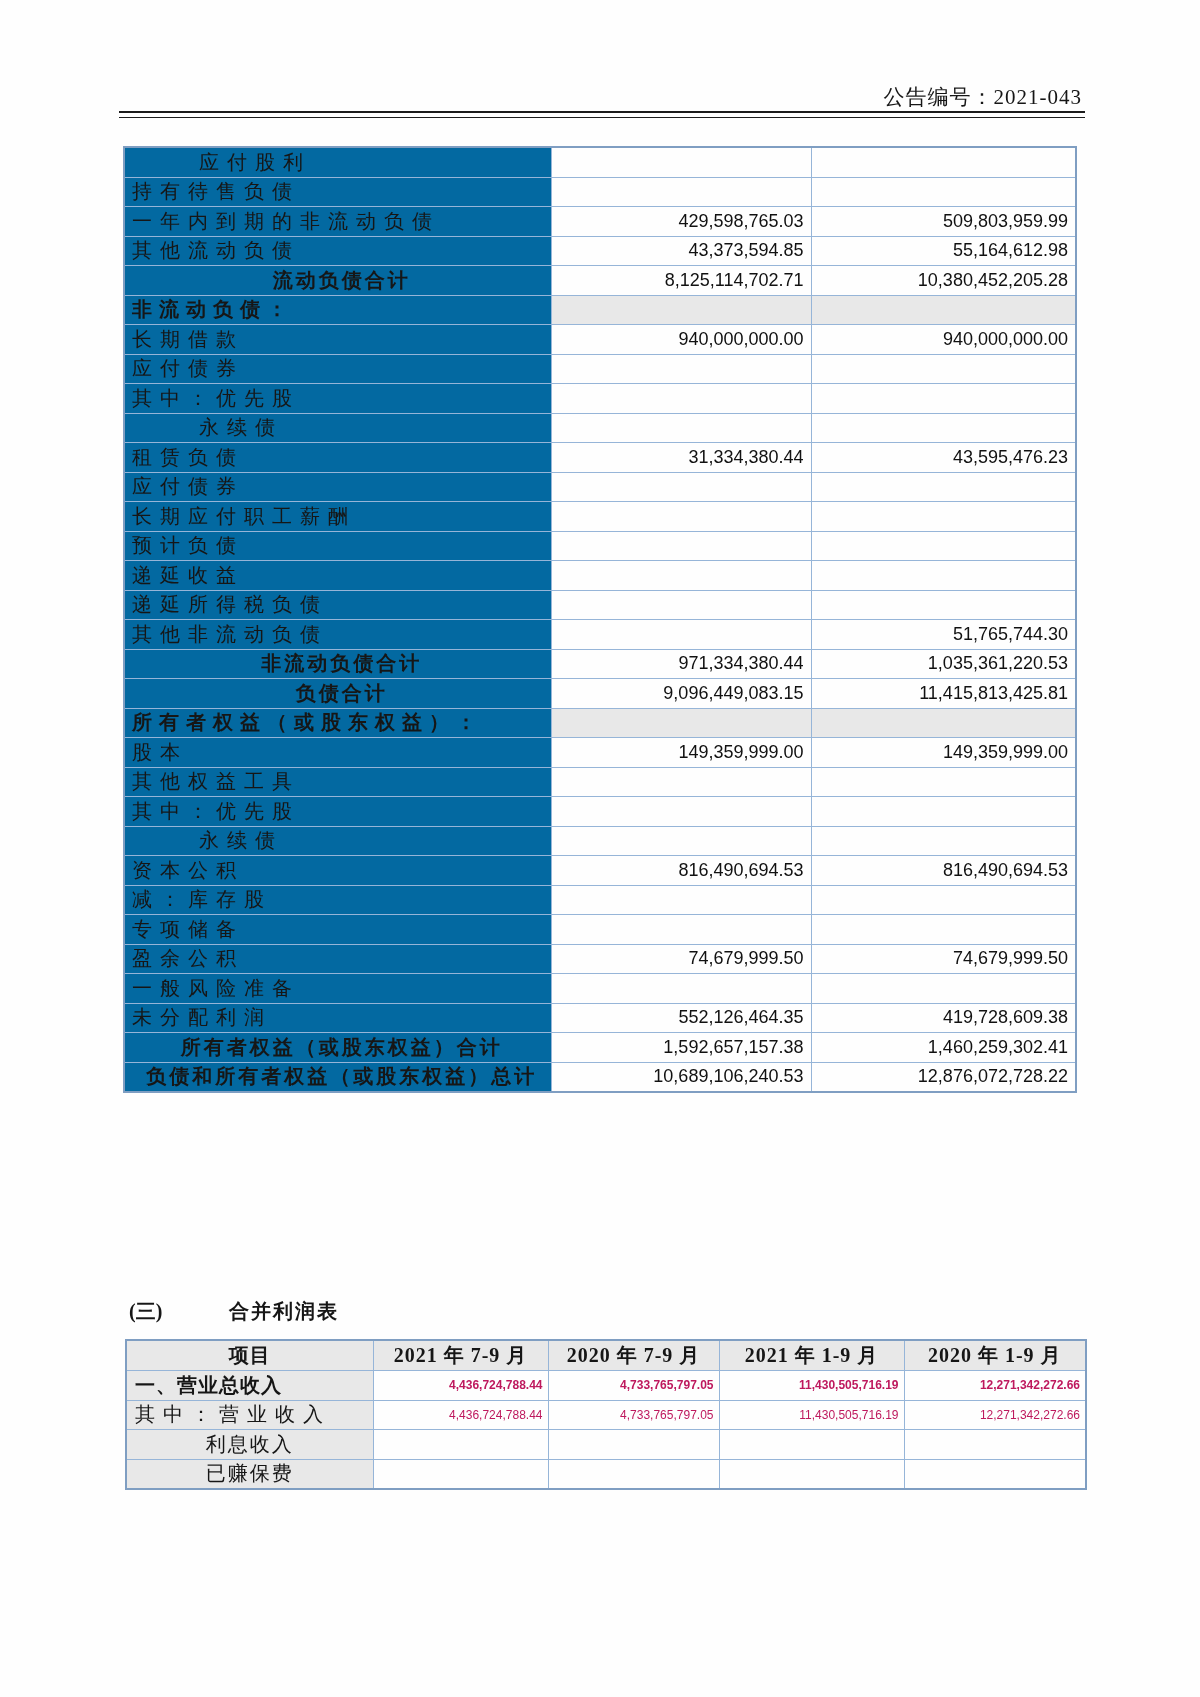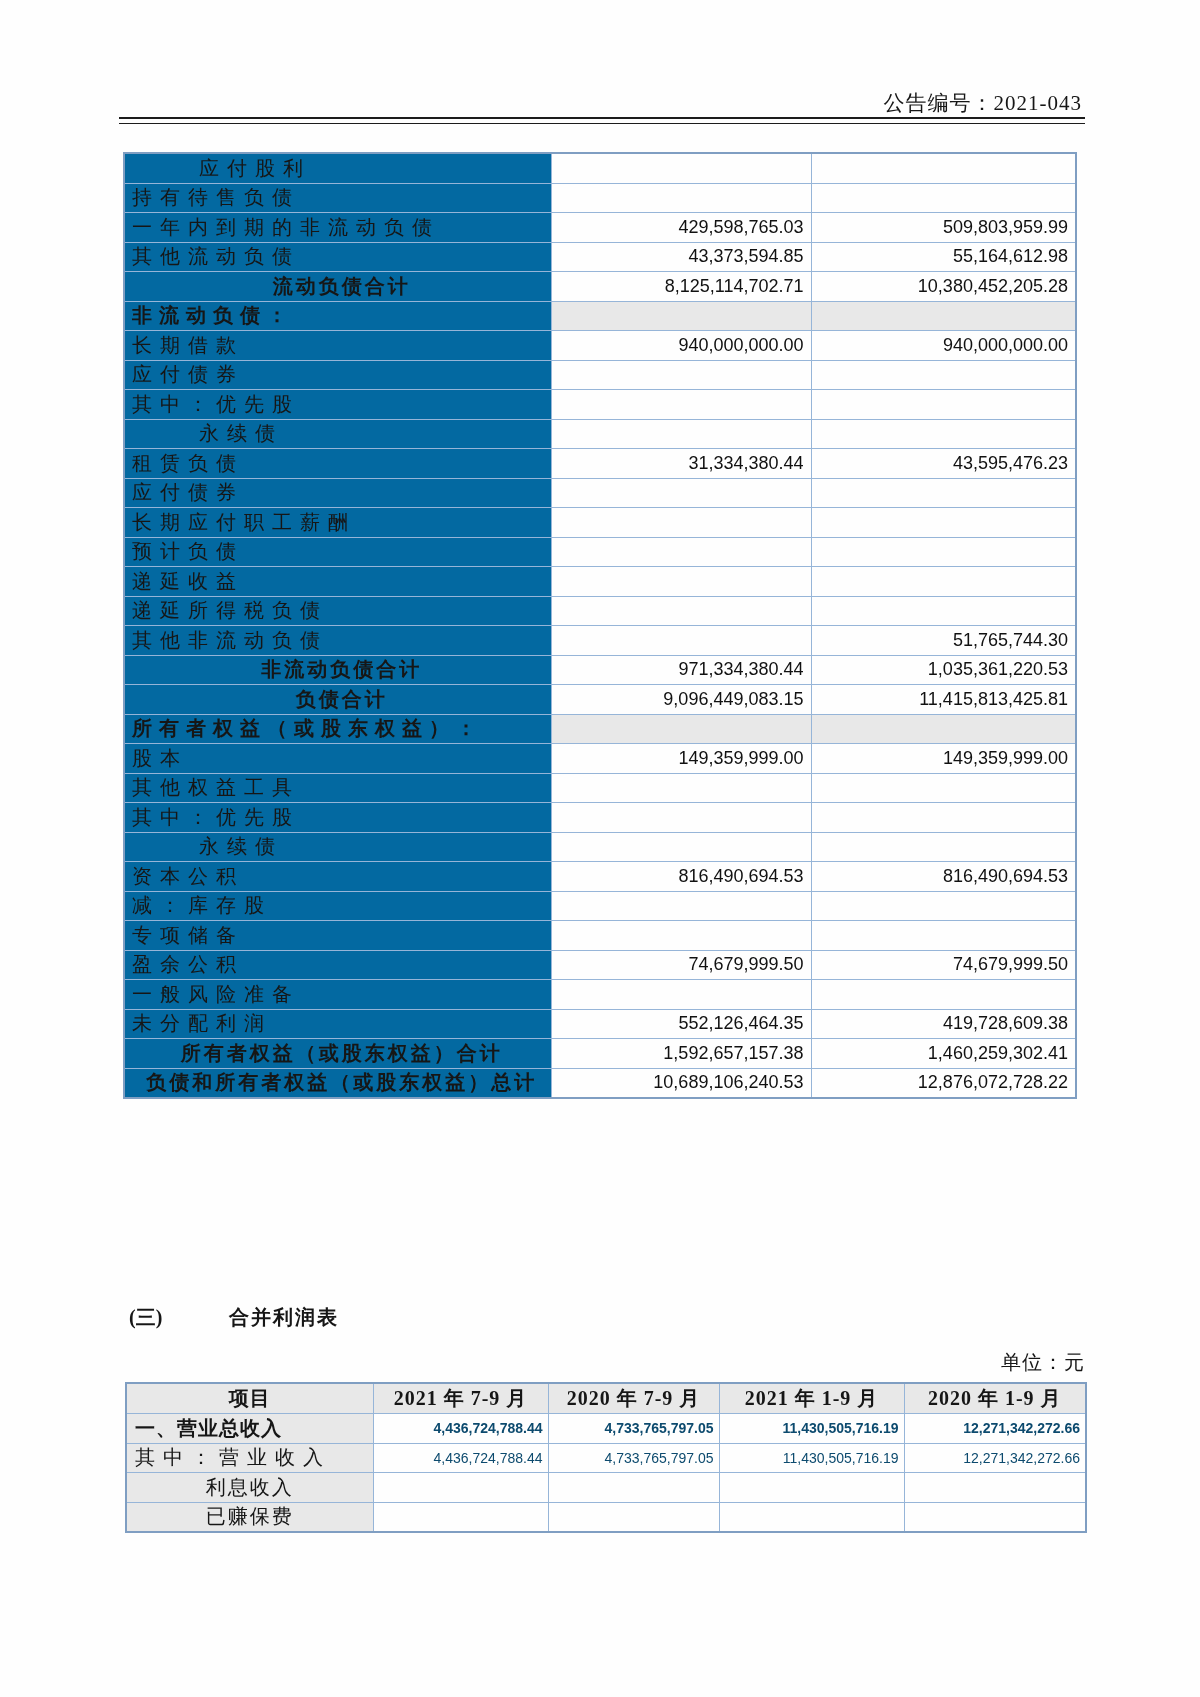--- a/index.html
+++ b/index.html
@@ -4,21 +4,21 @@
 <style>
   html,body{margin:0;padding:0;}
   body{
     width:1200px;height:1697px;
     background:#fefefe;
     position:relative;
     font-family:"Liberation Serif", serif;
     color:#161616;
     overflow:hidden;
   }
-  .page{position:absolute;inset:0;margin-top:6px;}
+  .page{position:absolute;inset:0;}
 
   
   .doc-number{
     position:absolute;top:83px;left:0;width:1082px;
     text-align:right;font-size:21px;letter-spacing:1px;
     white-space:nowrap;
   }
   .rule{
     position:absolute;top:111px;left:119px;width:966px;height:4px;
     border-top:2px solid #1c1c1c;border-bottom:1px solid #1c1c1c;
@@ -51,35 +51,35 @@
   
   .sec-label{position:absolute;top:1298px;left:129px;font-size:20px;font-weight:bold;}
   .sec-title{position:absolute;top:1298px;left:229px;font-size:20px;font-weight:bold;letter-spacing:2px;}
   .unit{
     position:absolute;top:1343px;left:0;width:1085px;
     text-align:right;font-size:20px;letter-spacing:1px;
   }
 
   
   .t2{
-    position:absolute;top:1376px;left:125px;width:960px;
+    position:absolute;top:1339px;left:125px;width:960px;
     border:2px solid #7f9ec2;
   }
   .t2 th{
     border:1.5px solid #96b5d8;background:#e8e8e8;height:29px;
     font-size:20px;font-weight:bold;text-align:center;letter-spacing:1px;
     vertical-align:middle;
   }
   .t2 td{border:1.5px solid #96b5d8;height:28.5px;vertical-align:middle;}
   .t2 .lab{background:#e8e8e8;font-size:20px;padding-left:8px;letter-spacing:8px;}
   .t2 tr.bold .lab{font-weight:bold;letter-spacing:1px;}
   .t2 .lab.center{text-align:center;padding-left:0;letter-spacing:2px;}
   .t2 .val{
     font-family:"Liberation Sans", sans-serif;
-    font-size:14px;text-align:right;padding-right:5px;color:#0c4a6e;
+    font-size:12px;text-align:right;padding-right:5px;color:#be185d;
   }
   .t2 tr.bold .val{font-weight:bold;}
 </style>
 </head>
 <body>
 
 <div class="page">
 
   <div class="doc-number">公告编号：2021-043</div>
   <div class="rule"></div>

